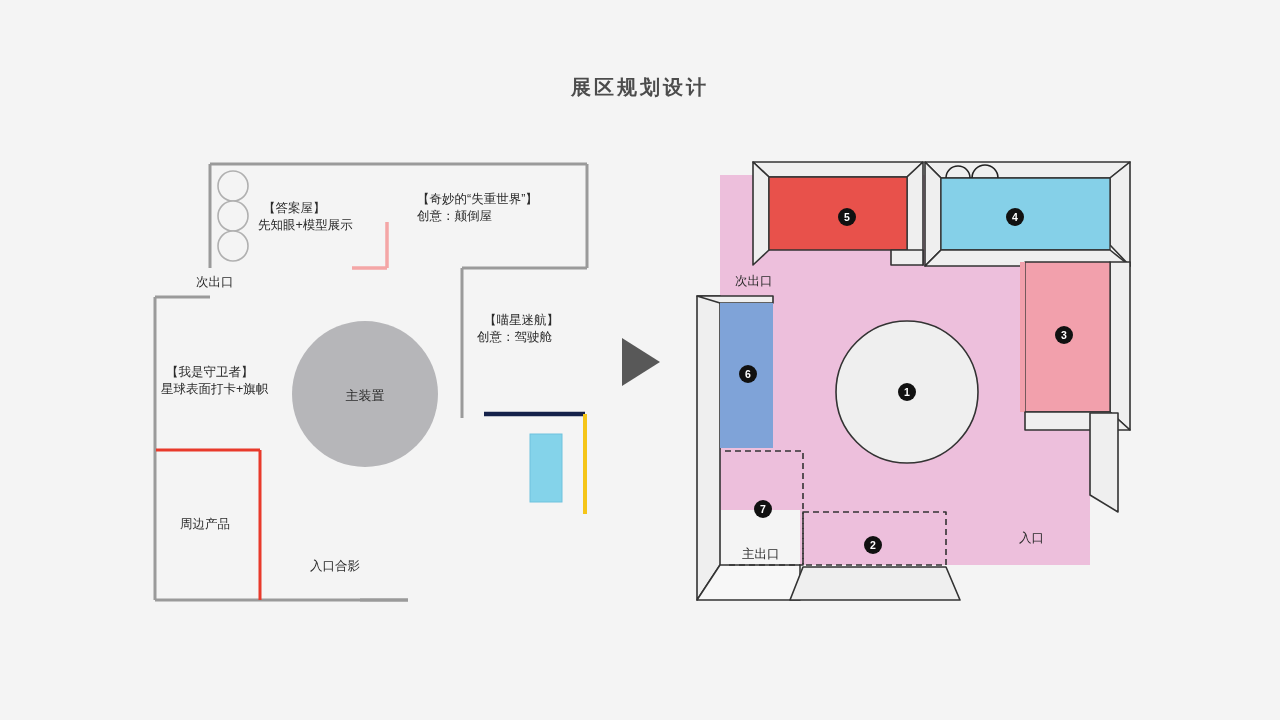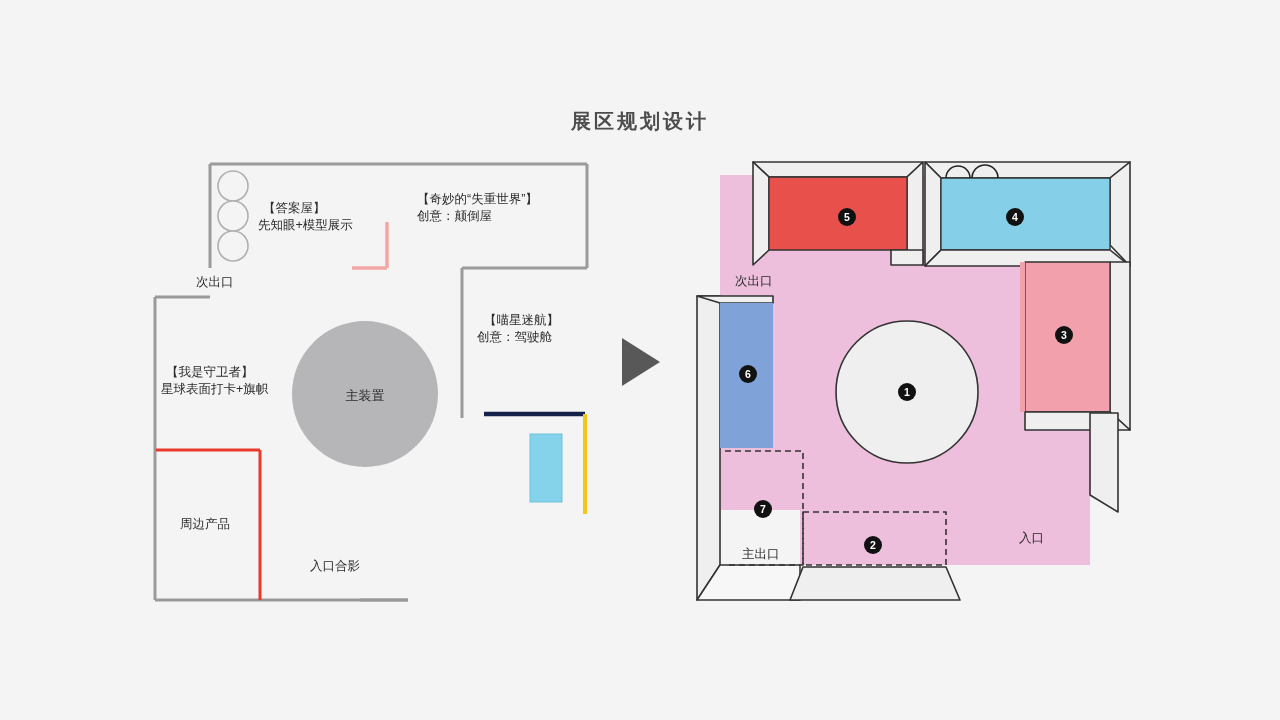--- a/index.html
+++ b/index.html
@@ -11,21 +11,20 @@
     position:relative;
   }
   #page-title{
     position:absolute;
     left:0;right:0;top:74px;
     text-align:center;
     font-size:20px;
     letter-spacing:3px;
     color:#4c4c4c;
     font-weight:600;
-    margin-top:34px;
   }
   .stage{position:absolute;left:0;top:0;width:1280px;height:720px;}
   svg{display:block;}
   .lbl{
     font-family:"Liberation Sans","DejaVu Sans",sans-serif;
     fill:#2b2b2b;
   }
 </style>
 </head>
 <body>

